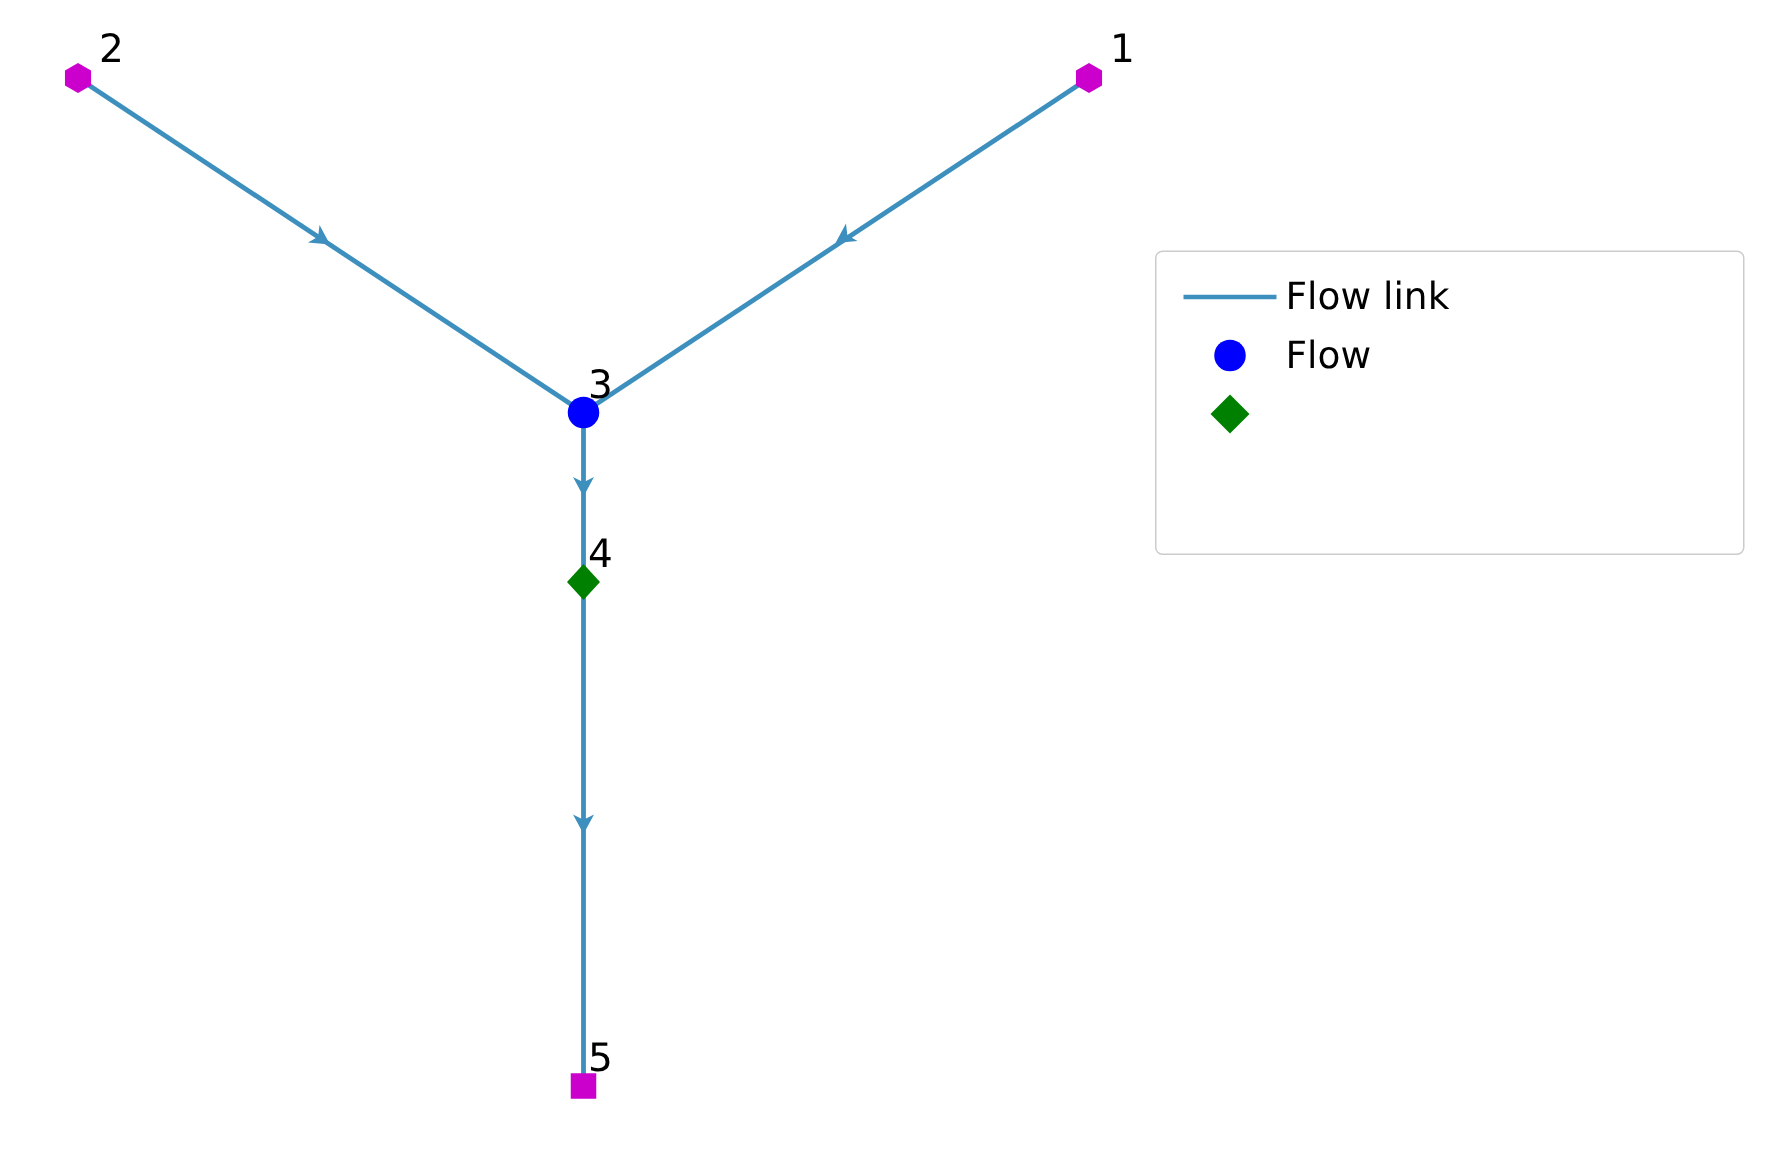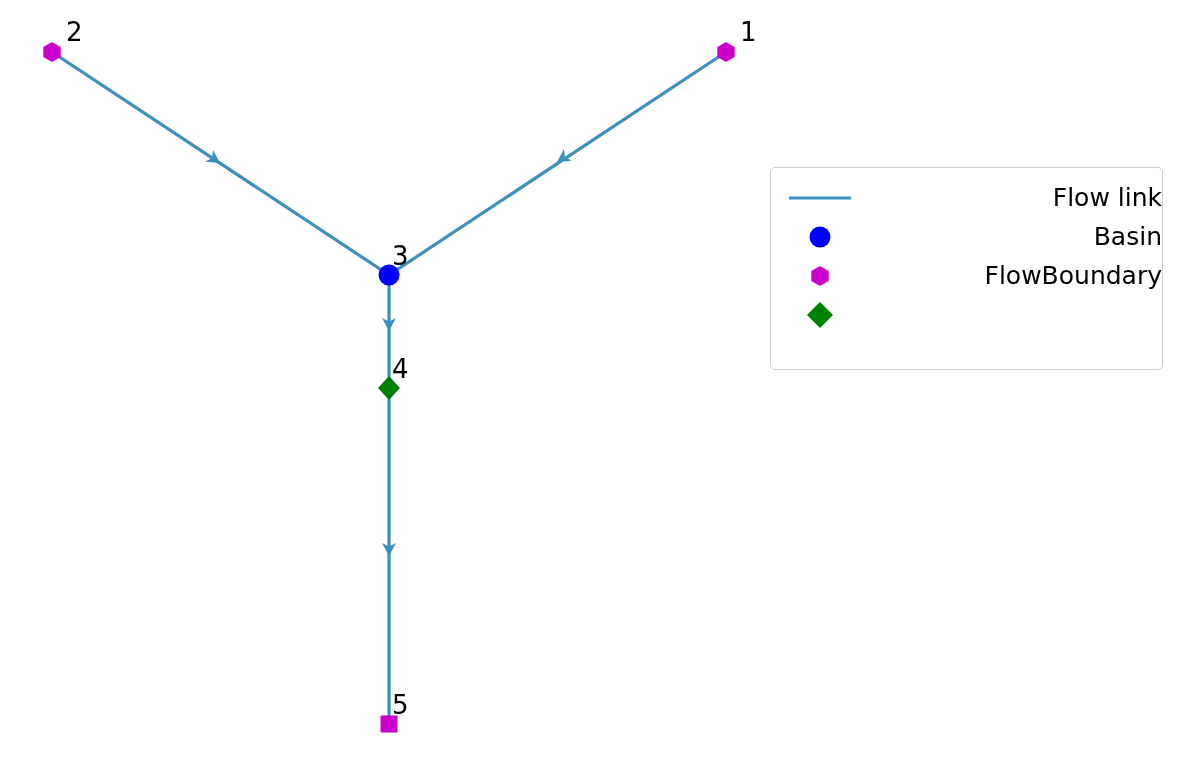--- a/index.html
+++ b/index.html
@@ -50,21 +50,20 @@
     width: 100%;
     height: 100%;
     padding: 10px 0 0 0;
     box-sizing: border-box;
   }
   .legend-row {
     display: flex;
     align-items: center;
     height: 39px;
     padding-left: 12px;
-    justify-content: space-between;
   }
   .legend-key {
     width: 74px;
     min-width: 74px;
     height: 39px;
     position: relative;
   }
   .legend-key > * {
     position: absolute;
     left: 50%;
@@ -131,31 +130,23 @@
         </span>
         <span class="legend-text">Flow link</span>
       </div>
 
       <div class="legend-row">
         <span class="legend-key">
           <svg width="30" height="30" viewBox="0 0 30 30" xmlns="http://www.w3.org/2000/svg">
             <circle cx="15" cy="15" r="10.5" fill="#0000ff"></circle>
           </svg>
         </span>
-        <span class="legend-text">Basin</span>
+        <span class="legend-text">Flow</span>
       </div>
 
-      <div class="legend-row">
-        <span class="legend-key">
-          <svg width="30" height="30" viewBox="0 0 30 30" xmlns="http://www.w3.org/2000/svg">
-            <polygon points="15,5 23.7,10 23.7,20 15,25 6.3,20 6.3,10" fill="#cc00cc"></polygon>
-          </svg>
-        </span>
-        <span class="legend-text">FlowBoundary</span>
-      </div>
 
       <div class="legend-row">
         <span class="legend-key">
           <svg width="34" height="34" viewBox="0 0 34 34" xmlns="http://www.w3.org/2000/svg">
             <polygon points="17,4 30,17 17,30 4,17" fill="#008000"></polygon>
           </svg>
         </span>
       </div>
 
 

